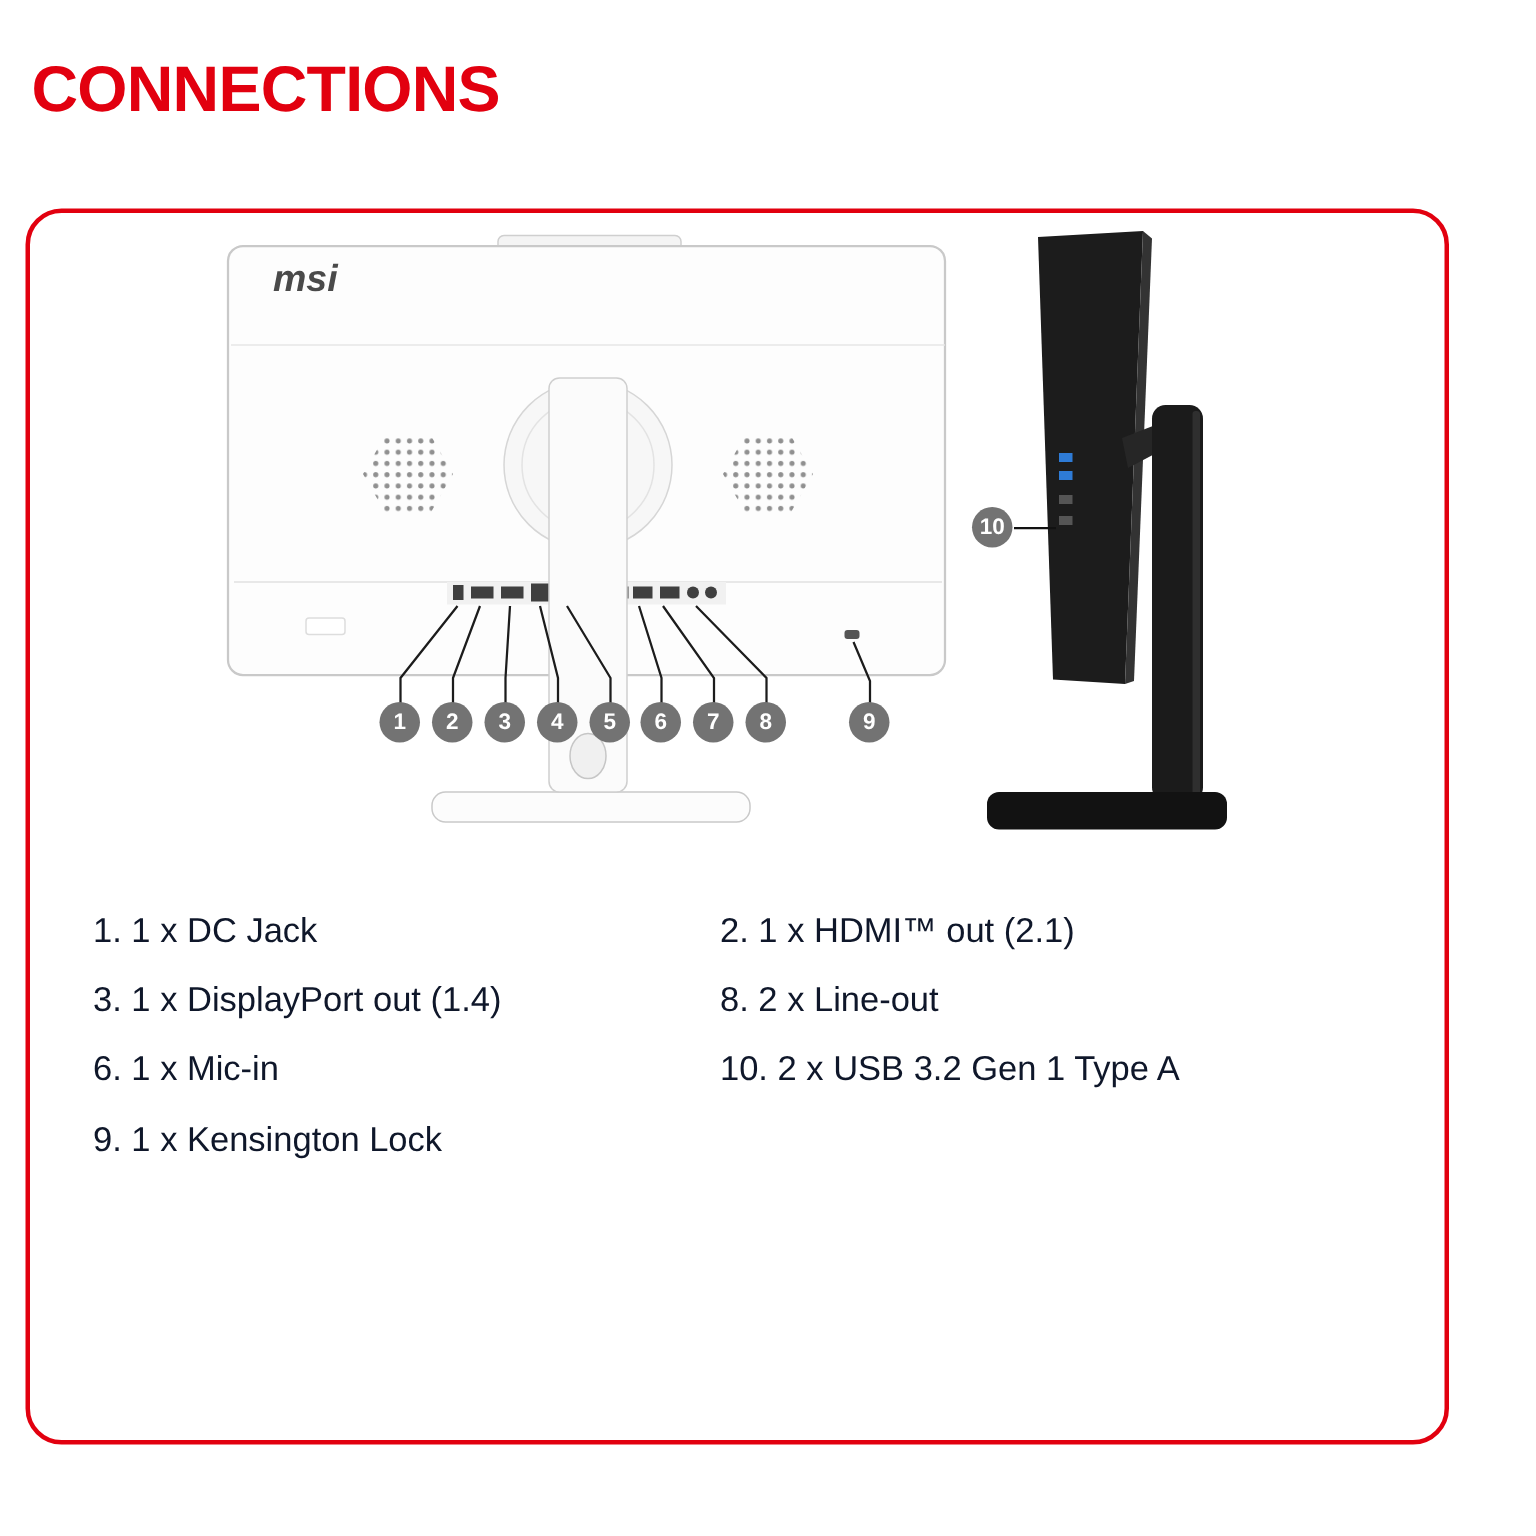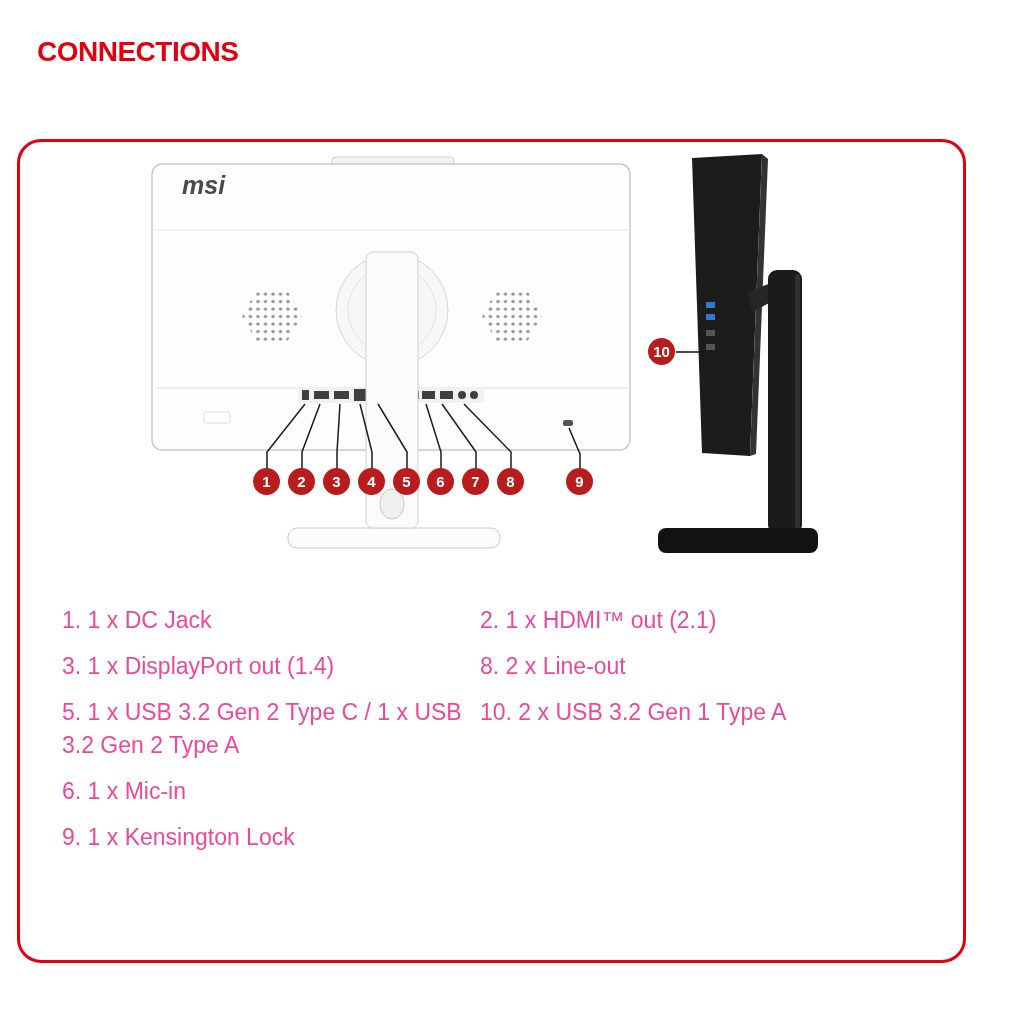--- a/index.html
+++ b/index.html
@@ -1,36 +1,36 @@
 <!DOCTYPE html>
 <html><head>
 <meta charset="utf-8">
 <style>
   html,body{margin:0;padding:0;}
   body{
     width:1024px;height:1024px;position:relative;background:#ffffff;
     font-family:"Liberation Sans", sans-serif;color:#111;overflow:hidden;
   }
   .page-title{
-    position:absolute;left:37px;top:36px;margin:0;
-    font-size:28px;font-weight:800;letter-spacing:-0.5px;color:#e2000f;
+    position:absolute;left:21px;top:36px;margin:0;
+    font-size:43px;font-weight:800;letter-spacing:-0.5px;color:#e2000f;
   }
   .panel{
     position:absolute;left:17px;top:139px;width:949px;height:824px;
     border:3px solid #e2000f;border-radius:24px;box-sizing:border-box;background:#fff;
   }
   .illus{position:absolute;}
   .back-view{left:150px;top:156px;width:484px;height:404px;}
   .side-view{left:648px;top:154px;width:176px;height:406px;}
   .callout{
     position:absolute;width:27px;height:27px;border-radius:50%;
-    background:#b91c1c;color:#fff;font-size:15px;font-weight:700;
+    background:#737373;color:#fff;font-size:15px;font-weight:700;
     display:flex;align-items:center;justify-content:center;line-height:1;
   }
-  .conn-list{position:absolute;font-size:23px;line-height:1.4;color:#ec4899;}
+  .conn-list{position:absolute;font-size:23px;line-height:1.4;color:#0f172a;}
   .conn-left{left:62px;top:604px;width:405px;}
   .conn-right{left:480px;top:604px;width:440px;}
   .conn-item{margin-bottom:14px;}
 </style>
 </head>
 <body>
 
 <h1 class="page-title">CONNECTIONS</h1>
 
 <div class="panel"></div>
@@ -113,21 +113,20 @@
 <div class="callout" style="left:393px;top:468px;">5</div>
 <div class="callout" style="left:427px;top:468px;">6</div>
 <div class="callout" style="left:462px;top:468px;">7</div>
 <div class="callout" style="left:497px;top:468px;">8</div>
 <div class="callout" style="left:566px;top:468px;">9</div>
 <div class="callout" style="left:648px;top:338px;">10</div>
 
 <div class="conn-list conn-left">
   <div class="conn-item">1. 1 x DC Jack</div>
   <div class="conn-item">3. 1 x DisplayPort out (1.4)</div>
-  <div class="conn-item">5. 1 x USB 3.2 Gen 2 Type C / 1 x USB 3.2 Gen 2 Type A</div>
   <div class="conn-item">6. 1 x Mic-in</div>
   <div class="conn-item">9. 1 x Kensington Lock</div>
 </div>
 <div class="conn-list conn-right">
   <div class="conn-item">2. 1 x HDMI™ out (2.1)</div>
   <div class="conn-item">8. 2 x Line-out</div>
   <div class="conn-item">10. 2 x USB 3.2 Gen 1 Type A</div>
 </div>
 
 </body></html>

